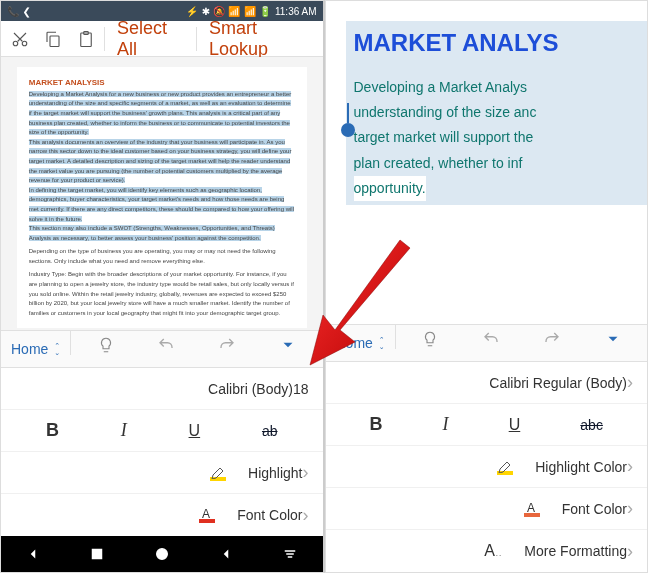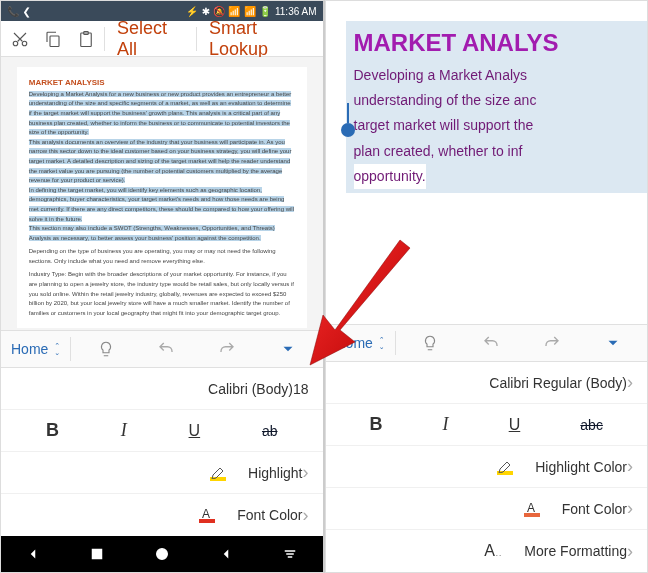--- a/index.html
+++ b/index.html
@@ -8,24 +8,24 @@
 .panel-left{border-right:2px solid #ccc}
 .statusbar{height:20px;background:#3a4a5a;color:#fff;display:flex;align-items:center;justify-content:space-between;padding:0 6px;font-size:10px}
 .statusbar .icons{display:flex;gap:3px;align-items:center}
 .topbar{height:36px;border-bottom:1px solid #e0e0e0;display:flex;align-items:center;padding:0 4px;gap:4px}
 .topbar .icon-btn{width:32px;height:32px;display:flex;align-items:center;justify-content:center}
 .topbar .txt-btn{padding:0 8px;height:32px;display:flex;align-items:center;font-size:18px;color:#c2410c}
 .divider{width:1px;height:24px;background:#e0e0e0}
 .doc-area{flex:1;background:#f4f4f4;padding:10px;overflow:hidden;position:relative}
 .doc-page{background:#fff;margin:0 auto;padding:10px 12px;font-size:6px;line-height:1.6;color:#444;position:relative;max-width:290px}
 .doc-heading{font-size:8px;font-weight:bold;color:#c45020;margin-bottom:0}
-.doc-large .doc-heading{font-size:24px;color:#a21caf;font-weight:700;margin-bottom:6px}
-.doc-large .doc-para{font-size:14px;color:#701a75;line-height:1.8}
+.doc-large .doc-heading{font-size:24px;color:#1d4ed8;font-weight:700;margin-bottom:18px}
+.doc-large .doc-para{font-size:14px;color:#0f766e;line-height:1.8}
 .highlight-sel{background:#b8d4e8}
-.ribbon-tab{height:38px;border-top:1px solid #e0e0e0;border-bottom:1px solid #e0e0e0;display:flex;align-items:center;background:#fafafa}
+.ribbon-tab{height:38px;border-top:1px solid #e0e0e0;border-bottom:1px solid #e0e0e0;display:flex;align-items:flex-start;background:#fafafa}
 .ribbon-sec{display:flex;align-items:center;height:100%}
 .home-sec{padding:0 10px;color:#2a6bb5;font-size:14px;gap:6px}
 .chev-updown{display:flex;flex-direction:column;font-size:7px;line-height:7px;color:#2a6bb5}
 .ribbon-icons{flex:1;display:flex;align-items:center;justify-content:space-around;padding:0 4px}
 .ribbon-icons .ricon{width:28px;height:28px;display:flex;align-items:center;justify-content:center;color:#666}
 .format-list{background:#fff}
 .format-row{height:42px;border-bottom:1px solid #f0f0f0;display:flex;align-items:center;padding:0 14px;font-size:14px;color:#333;justify-content:flex-end}
 .format-row .chev{color:#aaa;font-size:18px}
 .fmt-btns{display:flex;width:100%;justify-content:space-around;align-items:center}
 .fmt-b{font-weight:bold;font-size:18px}

